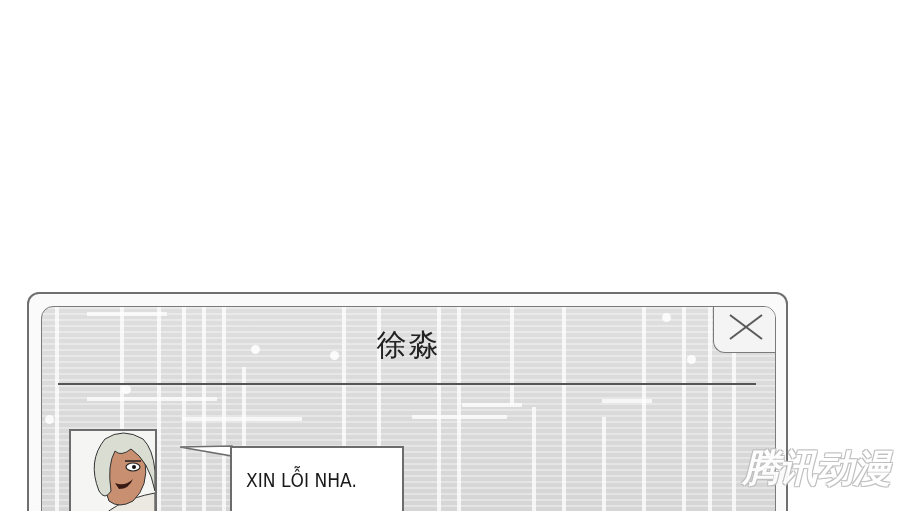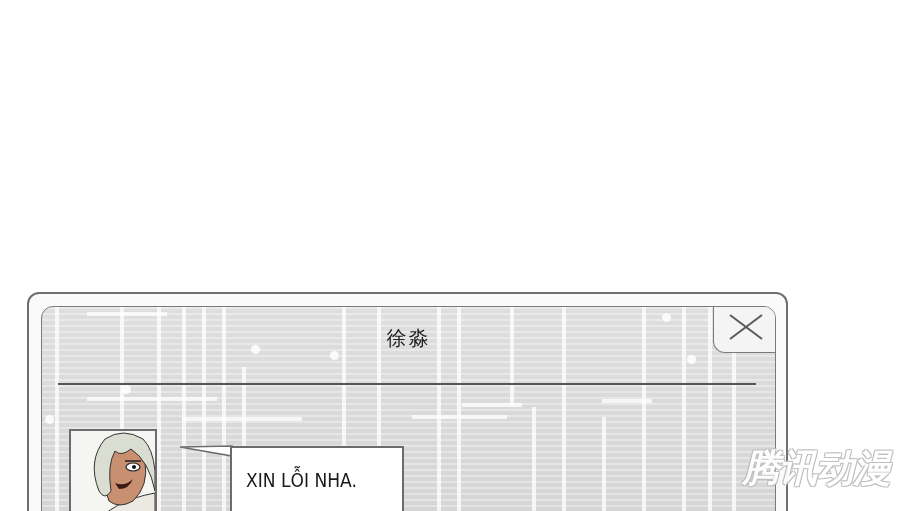--- a/index.html
+++ b/index.html
@@ -5,21 +5,21 @@
   html,body{margin:0;padding:0;}
   body{width:900px;height:511px;background:#ffffff;position:relative;overflow:hidden;font-family:"Liberation Sans",sans-serif;}
   .outer{position:absolute;left:27px;top:292px;width:761px;height:260px;border:2px solid #6f6f6f;border-radius:12px;background:#fafafa;box-sizing:border-box;}
   .inner{position:absolute;left:41px;top:306px;width:735px;height:240px;border:1.5px solid #7a7a7a;border-radius:12px;box-sizing:border-box;overflow:hidden;
     background:
       repeating-linear-gradient(180deg, rgba(255,255,255,0.35) 0 2px, rgba(0,0,0,0) 2px 6px),
       linear-gradient(180deg,#dedede,#d4d4d4);}
   .vline{position:absolute;top:0;bottom:0;width:4px;background:rgba(255,255,255,0.75);}
   .hline{position:absolute;height:4px;background:rgba(255,255,255,0.75);}
   .dot{position:absolute;width:9px;height:9px;border-radius:50%;background:rgba(255,255,255,0.85);}
-  .title{position:absolute;left:0;right:0;top:18px;text-align:center;font-family:"DejaVu Serif",serif;font-size:20px;color:#222;letter-spacing:2px;}
+  .title{position:absolute;left:0;right:0;top:18px;text-align:center;font-family:"DejaVu Serif",serif;font-size:30px;color:#222;letter-spacing:2px;}
   .sep{position:absolute;left:16px;right:19px;top:76px;height:1.5px;background:#555;}
   .close{position:absolute;right:-2px;top:-2px;width:64px;height:48px;background:#f4f4f4;border:1.5px solid #7a7a7a;border-top:none;border-right:none;border-bottom-left-radius:12px;box-sizing:border-box;cursor:pointer;}
   .close svg{position:absolute;left:14px;top:8px;}
   .avatar{position:absolute;left:27px;top:122px;width:88px;height:100px;border:2px solid #6c6c6c;background:#f7f7f7;box-sizing:border-box;overflow:hidden;}
   .bubble{position:absolute;left:188px;top:139px;width:174px;height:67px;border:2px solid #6c6c6c;background:#fff;box-sizing:border-box;display:flex;align-items:center;padding-left:14px;font-family:"DejaVu Sans Condensed","DejaVu Sans",sans-serif;font-size:19px;color:#1a1a1a;}
   .tail{position:absolute;left:138px;top:138px;}
   .watermark{position:absolute;left:742px;top:443px;font-family:"DejaVu Sans",sans-serif;font-weight:bold;font-style:italic;font-size:38px;color:#fff;letter-spacing:-1px;
     text-shadow:-1px -1px 0 #bdbdbd,1px -1px 0 #bdbdbd,-1px 1px 0 #bdbdbd,1px 1px 0 #bdbdbd;opacity:0.95;}
 </style>
 </head>

